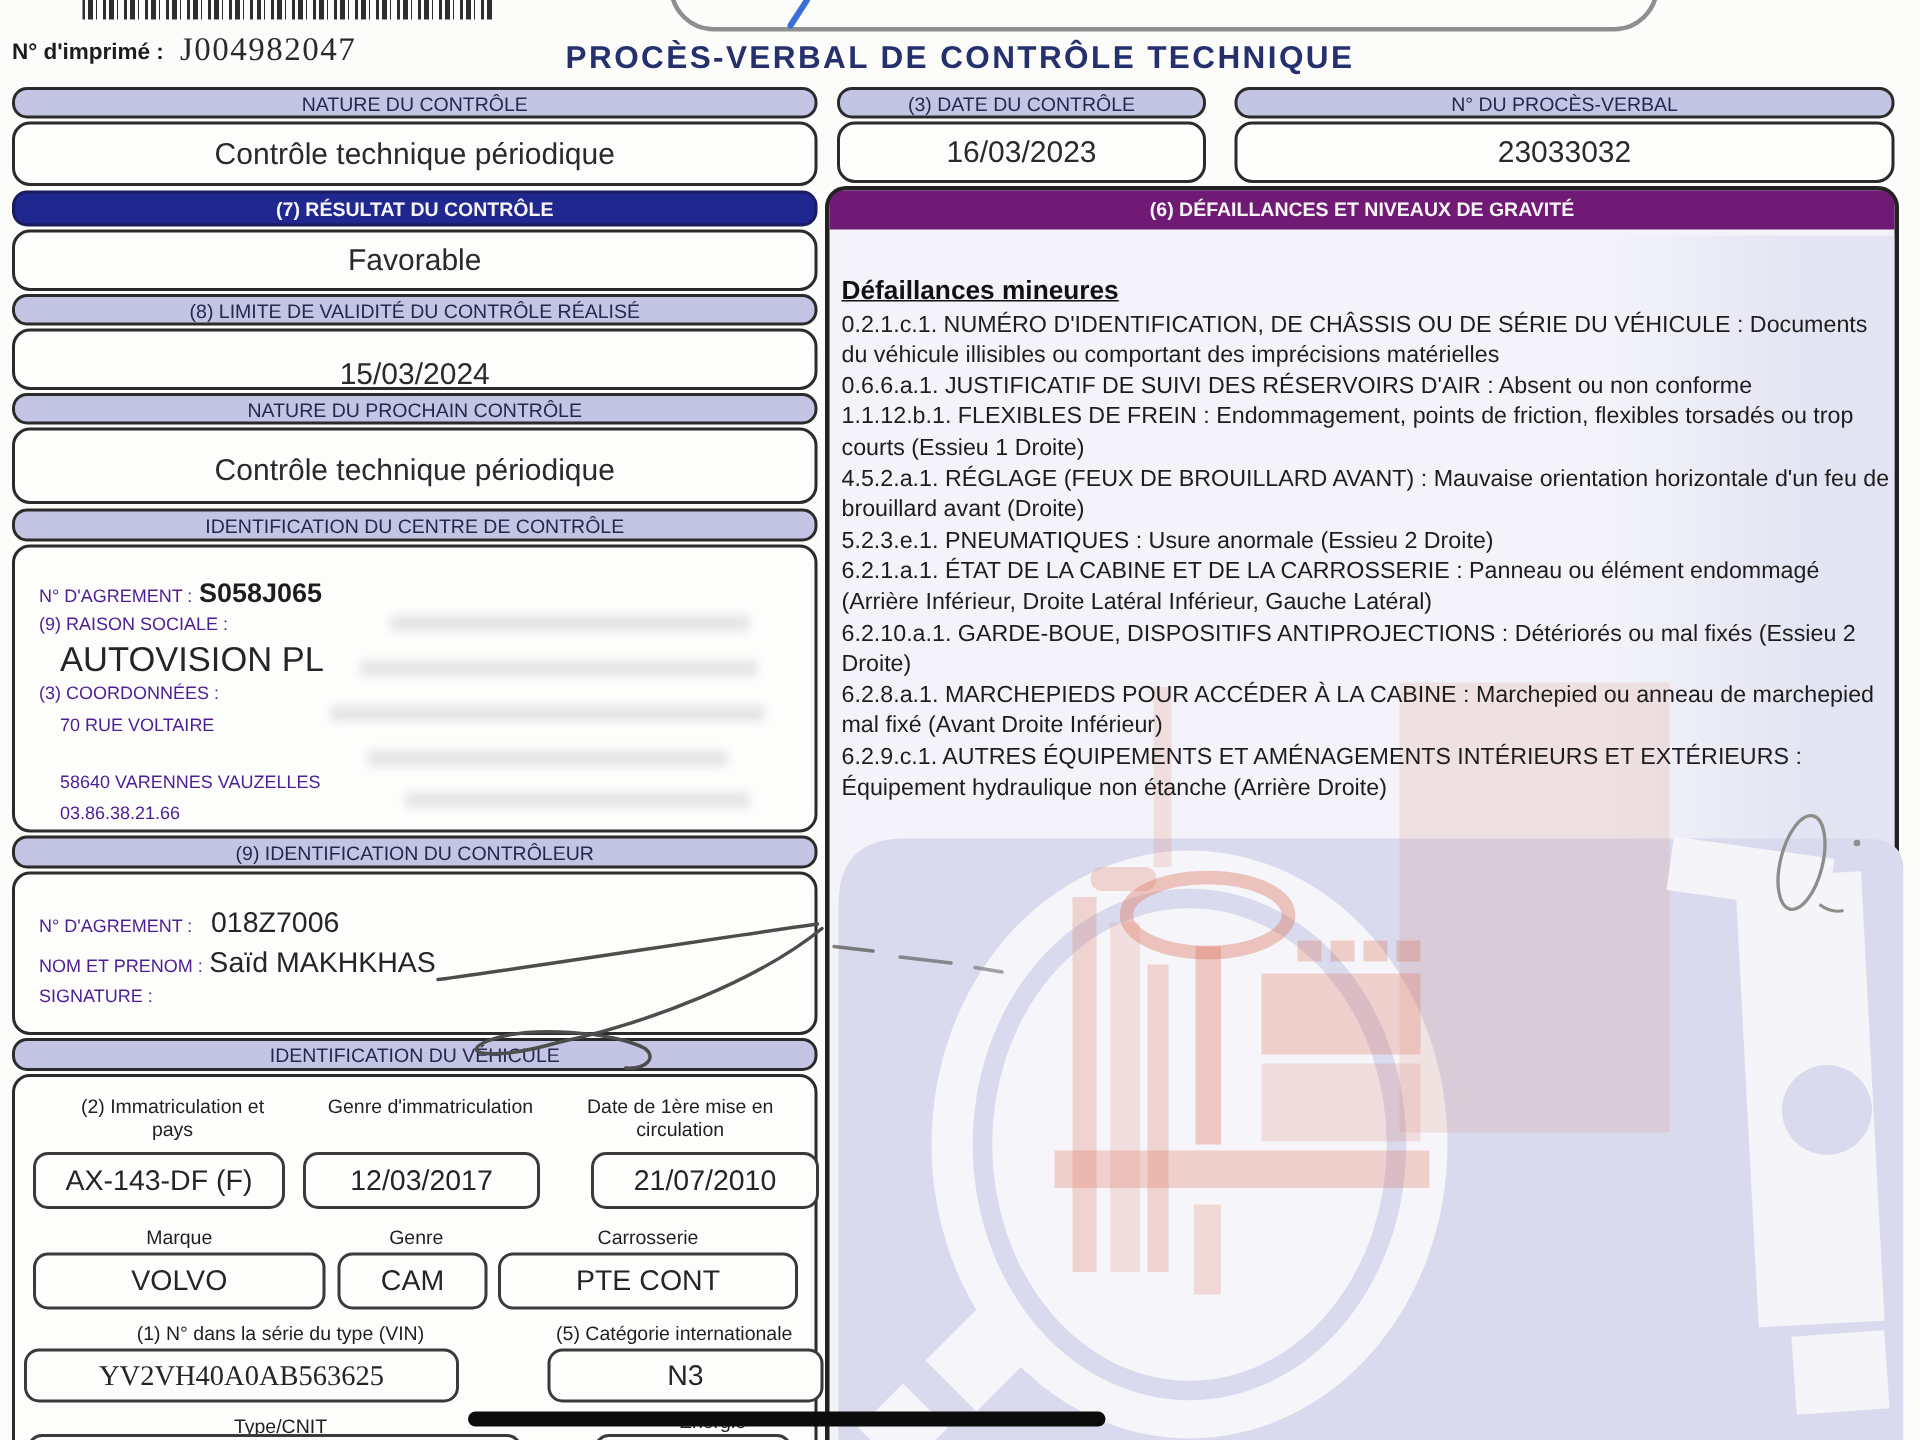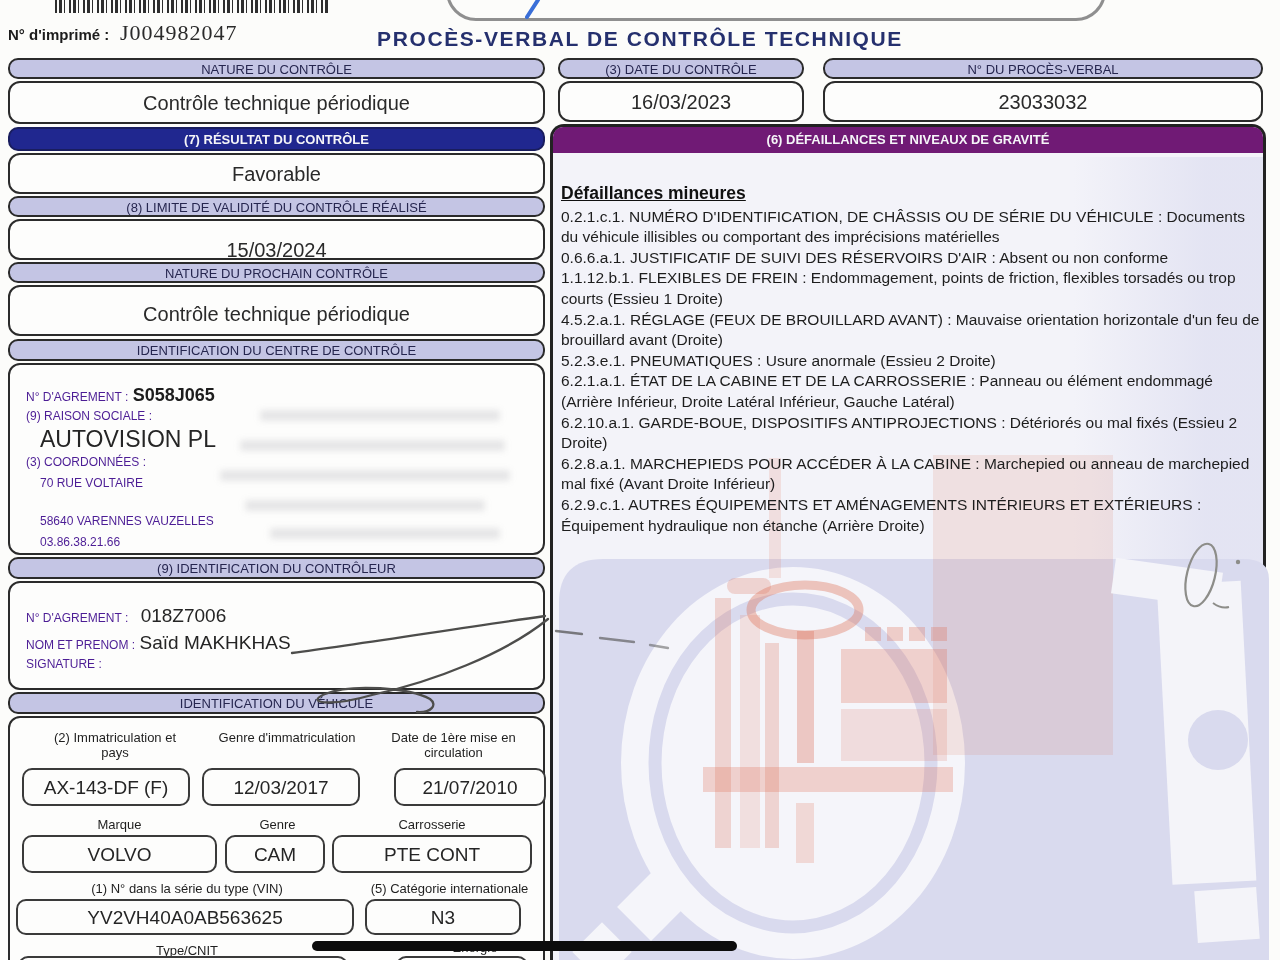--- a/index.html
+++ b/index.html
@@ -113,22 +113,22 @@
 
     <div class="fieldlab" style="left:12px;top:99px;width:195px;">Marque</div>
     <div class="fieldlab" style="left:215px;top:99px;width:105px;">Genre</div>
     <div class="fieldlab" style="left:322px;top:99px;width:200px;">Carrosserie</div>
     <div class="minibox" style="left:12px;top:117px;width:195px;height:38px;line-height:36px;">VOLVO</div>
     <div class="minibox" style="left:215px;top:117px;width:100px;height:38px;line-height:36px;">CAM</div>
     <div class="minibox" style="left:322px;top:117px;width:200px;height:38px;line-height:36px;">PTE CONT</div>
 
     <div class="fieldlab" style="left:12px;top:163px;width:330px;">(1) N° dans la série du type (VIN)</div>
     <div class="fieldlab" style="left:352px;top:163px;width:175px;">(5) Catégorie internationale</div>
-    <div class="minibox" style="left:6px;top:181px;width:338px;height:36px;line-height:34px;">YV2VH40A0AB563625</div>
-    <div class="minibox" style="left:355px;top:181px;width:156px;height:36px;line-height:34px;text-align:center;">N3</div>
+    <div class="minibox" style="left:6px;top:181px;width:290px;height:36px;line-height:34px;font-family:Liberation Serif, serif;">YV2VH40A0AB563625</div>
+    <div class="minibox" style="left:355px;top:181px;width:184px;height:36px;line-height:34px;text-align:center;">N3</div>
 
     <div class="fieldlab" style="left:12px;top:225px;width:330px;">Type/CNIT</div>
     <div class="fieldlab" style="left:390px;top:222px;width:150px;">Energie</div>
   </div>
   <div class="cutbox" style="left:18px;top:956px;width:330px;"></div>
   <div class="cutbox" style="left:396px;top:956px;width:132px;"></div>
 
   <div class="hdr" style="left:558px;top:58px;width:246px;">(3) DATE DU CONTRÔLE</div>
   <div class="vbox" style="left:558px;top:81px;width:246px;height:41px;">
     <div class="center-val" style="line-height:39px;">16/03/2023</div>

